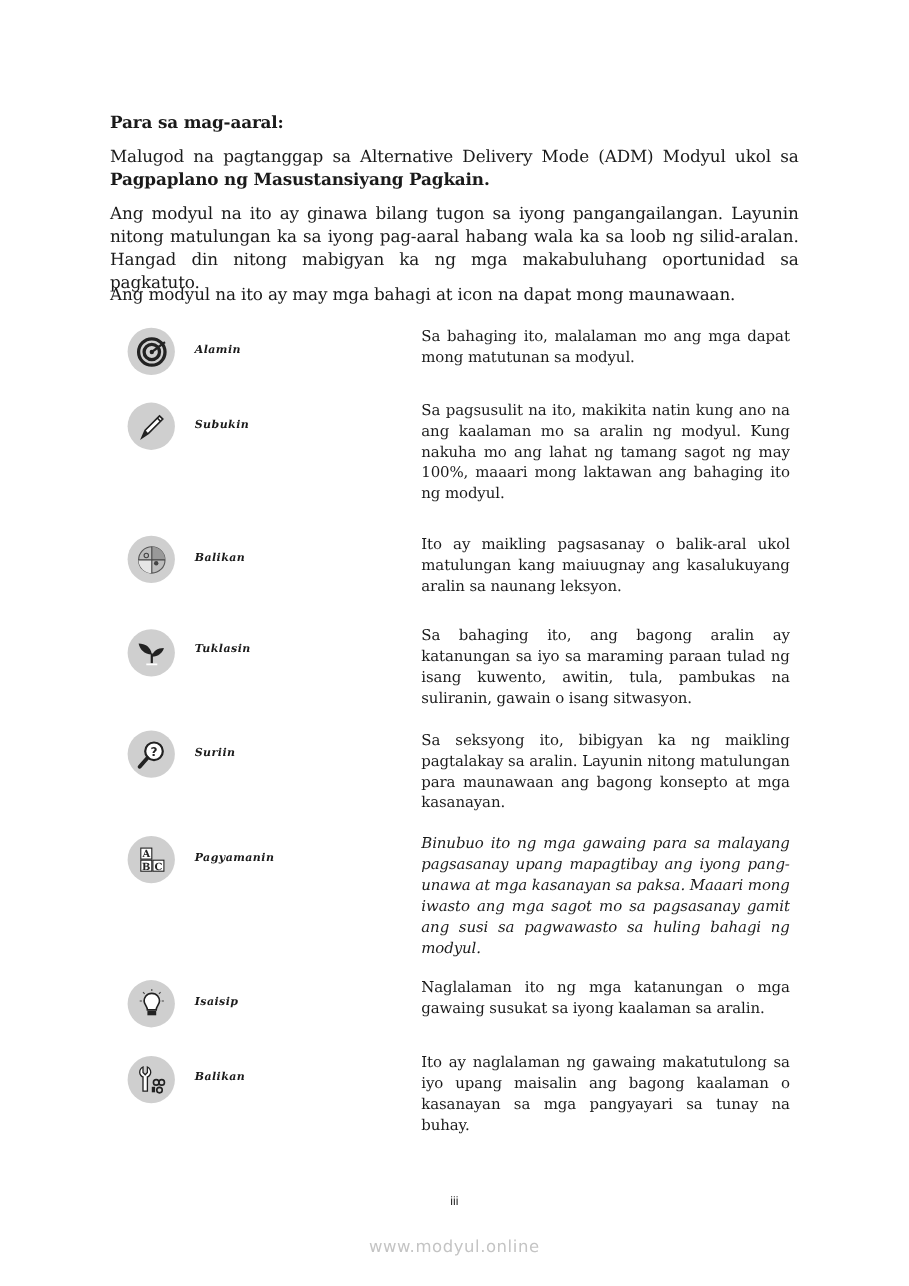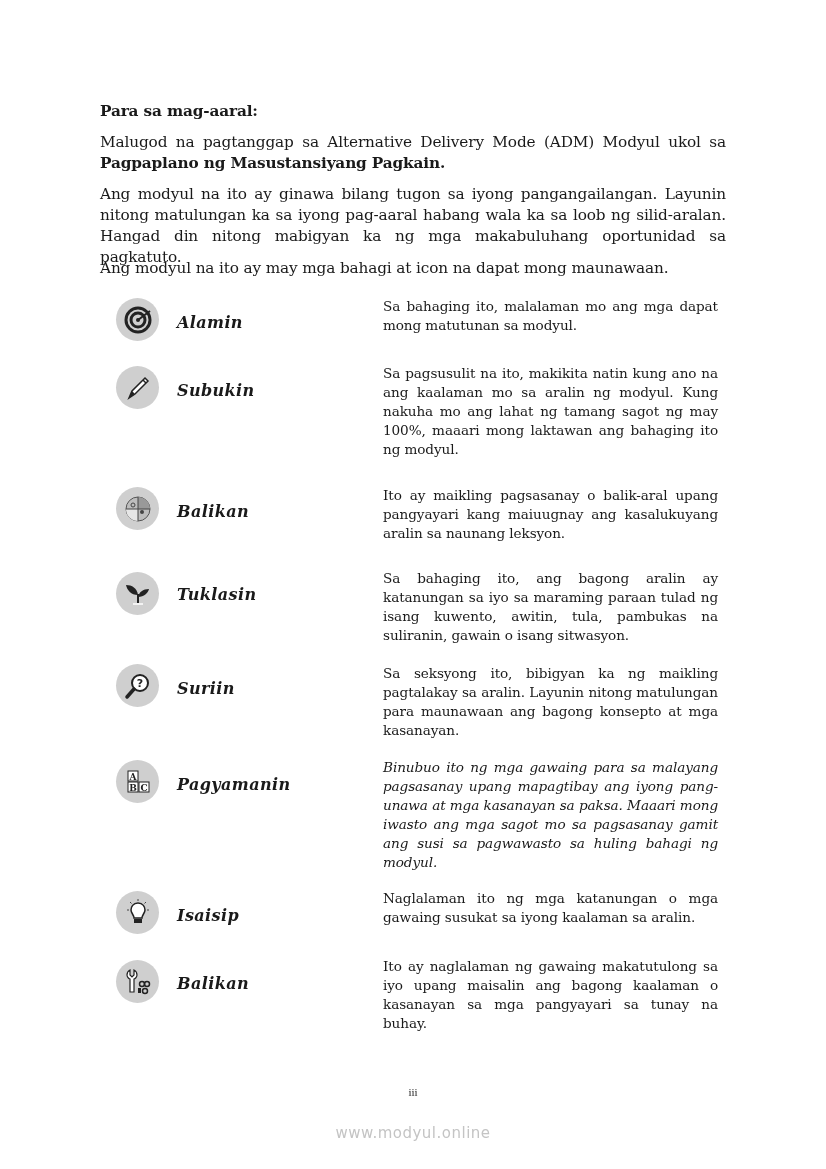--- a/index.html
+++ b/index.html
@@ -6,26 +6,26 @@
   body { width: 826px; height: 1169px; position: relative; overflow: hidden;
          font-family: "DejaVu Serif", "Liberation Serif", serif; color: #1a1a1a; }
   .page { position: absolute; left: 100px; top: 0; width: 626px; }
   .p { position: absolute; left: 0; width: 626px; font-size: 15.3px; line-height: 21px;
        text-align: justify; margin: 0; letter-spacing: -0.15px; }
   .p b { font-weight: bold; }
   .row { position: absolute; left: 0; width: 626px; }
   .icon { position: absolute; left: 16px; width: 43px; height: 43px; border-radius: 50%;
           background: #cfcfcf; display: flex; align-items: center; justify-content: center; }
   .icon svg { width: 30px; height: 30px; }
-  .label { position: absolute; left: 77px; font-size: 16px; font-weight: bold; font-style: italic;
+  .label { position: absolute; left: 77px; font-size: 10px; font-weight: bold; font-style: italic;
            letter-spacing: 0.4px; }
   .desc { position: absolute; left: 283px; width: 335px; font-size: 13.6px; line-height: 19px;
           text-align: justify; text-align-last: left; letter-spacing: -0.1px; }
   .pagenum { position: absolute; top: 1086px; left: 0; width: 826px; text-align: center;
-             font-family: Liberation Serif, serif; font-size: 11px; color: #222; }
+             font-family: Liberation Sans, sans-serif; font-size: 11px; color: #222; }
   .watermark { position: absolute; top: 1124px; left: 0; width: 826px; text-align: center;
                font-family: "DejaVu Sans", sans-serif; font-size: 15px; color: #c4c4c4; letter-spacing: 0.5px; }
 </style>
 </head>
 <body>
 
 <div class="page">
   <p class="p" style="top:101px;font-weight:bold;">Para sa mag-aaral:</p>
   <p class="p" style="top:132px;"><span>Malugod na pagtanggap sa Alternative Delivery Mode (ADM) Modyul ukol sa </span><b>Pagpaplano ng Masustansiyang Pagkain.</b></p>
   <p class="p" style="top:184px;">Ang modyul na ito ay ginawa bilang tugon sa iyong pangangailangan. Layunin nitong matulungan ka sa iyong pag-aaral habang wala ka sa loob ng silid-aralan. Hangad din nitong mabigyan ka ng mga makabuluhang oportunidad sa pagkatuto.</p>
@@ -62,21 +62,21 @@
           <circle cx="15" cy="15" r="12" fill="#bdbdbd" stroke="#555" stroke-width="1"></circle>
           <path d="M15 3 A12 12 0 0 1 27 15 L15 15 Z" fill="#999"></path>
           <path d="M15 15 L15 27 A12 12 0 0 1 3 15 Z" fill="#e6e6e6"></path>
           <line x1="3" y1="15" x2="27" y2="15" stroke="#444"></line>
           <line x1="15" y1="3" x2="15" y2="27" stroke="#444"></line>
           <circle cx="19" cy="18" r="2" fill="#444"></circle>
           <circle cx="10" cy="11" r="2" fill="none" stroke="#444"></circle>
         </svg>
     </div>
     <div class="label" style="top:16px;">Balikan</div>
-    <div class="desc" style="top:0px;">Ito ay maikling pagsasanay o balik-aral upang pangyayari kang maiuugnay ang kasalukuyang aralin sa naunang leksyon.</div>
+    <div class="desc" style="top:0px;">Ito ay maikling pagsasanay o balik-aral ukol matulungan kang maiuugnay ang kasalukuyang aralin sa naunang leksyon.</div>
   </div>
 
   <div class="row" style="top:569px;">
     <div class="icon" style="top:3px;">
       <svg viewBox="0 0 30 30">
           <path d="M15 24 L15 15" stroke="#222" stroke-width="2"></path>
           <path d="M15 16 C8 16 4 11 3 6 C9 6 14 9 15 16 Z" fill="#222"></path>
           <path d="M15 18 C21 18 25 14 26 10 C20 10 16 13 15 18 Z" fill="#222"></path>
           <line x1="10" y1="25" x2="20" y2="25" stroke="#fff" stroke-width="1.5"></line>
         </svg>

